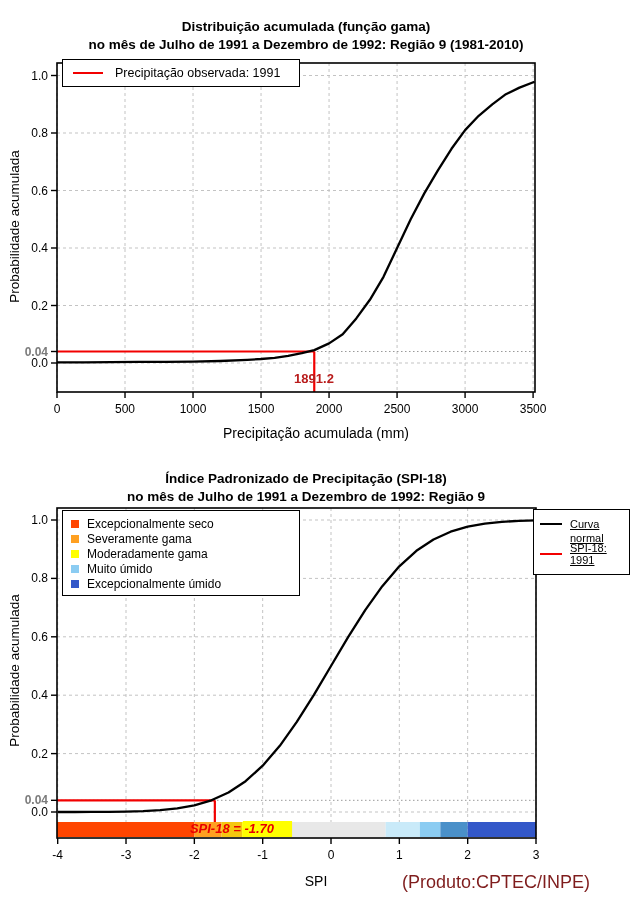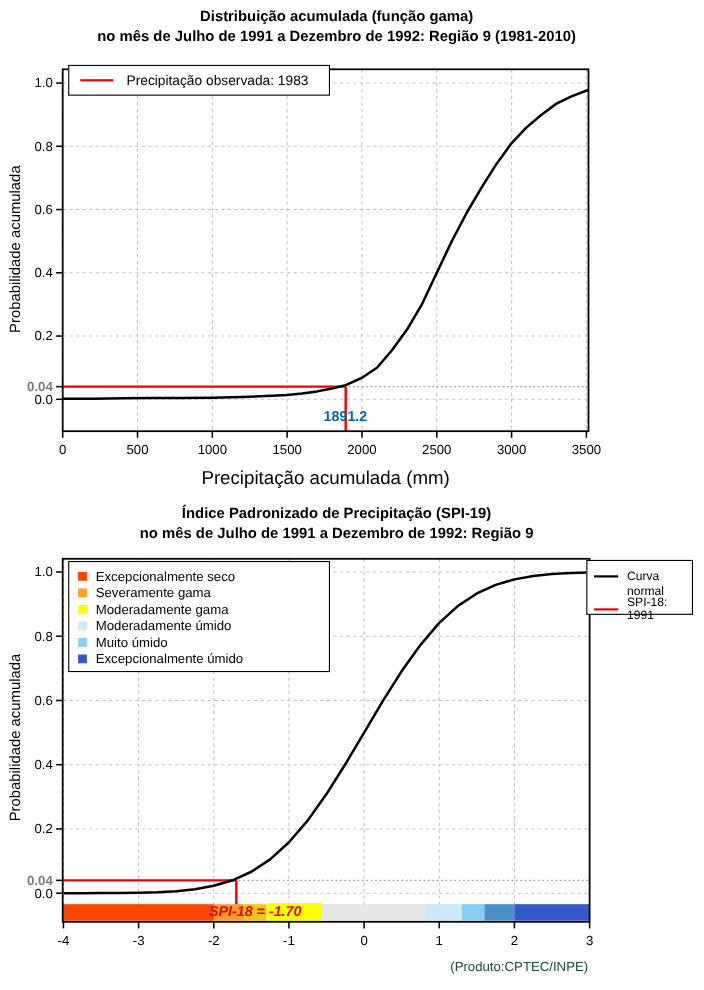--- a/index.html
+++ b/index.html
@@ -1,41 +1,41 @@
 <!DOCTYPE html>
 <html><head>
 <meta charset="utf-8">
 <style>
   html,body{margin:0;padding:0;background:#ffffff;}
   .fig{position:relative;width:640px;height:900px;background:#fff;
        font-family:"Liberation Sans",sans-serif;overflow:hidden;}
   svg{position:absolute;left:0;top:0;}
   .ov{position:absolute;z-index:2;}
-  .ttl{width:612px;left:0;text-align:center;font-weight:bold;font-size:13.5px;color:#000;}
-  .xlab{width:592px;left:0;text-align:center;font-size:17px;color:#000;}
+  .ttl{width:612px;left:0;text-align:center;font-weight:bold;font-size:13.5px;color:#000;margin-top:12px;}
+  .xlab{width:592px;left:0;text-align:center;font-size:14px;color:#000;padding-left:20px;}
   .ylab{width:220px;text-align:center;font-size:13.5px;color:#000;
         transform:rotate(-90deg);transform-origin:center;left:-96px;}
   .lgbox{background:#fff;border:1.4px solid #000;box-sizing:border-box;}
   .lg1{left:62px;top:59px;width:238px;height:28px;display:flex;align-items:center;}
   .lg1 .sample{width:30px;height:0;border-top:2.5px solid #f20000;margin:0 12px 0 10px;}
   .lg1 .lbl{font-size:12.5px;color:#000;}
   .lgcat{left:62px;top:510px;width:238px;padding:5px 6px 4px 8px;}
   .catrow{display:flex;align-items:center;height:15px;}
   .catrow .sw{width:8px;height:8px;margin-right:8px;flex:0 0 auto;}
   .catrow .cl{font-size:12px;color:#000;white-space:nowrap;}
-  .lg2{left:533px;top:509px;width:97px;height:50px;padding:6px 4px 4px 6px;font-size:11px;color:#000;}
+  .lg2{left:533px;top:509px;width:97px;height:66px;padding:6px 4px 4px 6px;font-size:11px;color:#000;text-decoration:underline;}
   .lg2 .row{display:flex;align-items:center;height:15px;}
   .lg2 .ln{width:22px;height:0;border-top:2.2px solid #000;margin-right:8px;flex:0 0 auto;}
   .lg2 .ln.red{border-top-color:#f20000;}
   .lg2 .indent{padding-left:30px;height:15px;line-height:15px;}
   .anno1{left:274px;top:371px;width:80px;text-align:center;
-         font-weight:bold;font-size:13px;color:#0369a1;}
+         font-weight:bold;font-size:13px;color:#b91c1c;}
   .anno2{left:168px;top:821px;width:128px;text-align:center;
          font-weight:bold;font-size:13px;color:#e80000;white-space:nowrap;font-style:italic;}
-  .src{left:402px;top:872px;width:140px;text-align:center;font-size:12px;color:#14532d;}
+  .src{left:402px;top:872px;width:140px;text-align:center;font-size:18px;color:#7f1d1d;}
 </style>
 </head>
 <body>
 
 <div class="fig">
 
   <svg id="plot-canvas" width="640" height="900" viewBox="0 0 640 900">
       <g>
         <g stroke="#c3c3c3" stroke-width="1" stroke-dasharray="3,3">
           <line x1="57" x2="57" y1="63" y2="392"></line>
@@ -163,45 +163,42 @@
         </g>
       </g>
     </svg>
 
   <div class="ov ttl" style="top:7px">Distribuição acumulada (função gama)</div>
   <div class="ov ttl" style="top:25px">no mês de Julho de 1991 a Dezembro de 1992: Região 9 (1981-2010)</div>
   <div class="ov ylab" style="top:219px">Probabilidade acumulada</div>
   <div class="ov xlab" style="top:425px">Precipitação acumulada (mm)</div>
   <div class="ov lgbox lg1">
     <span class="sample"></span>
-    <span class="lbl">Precipitação observada: 1983</span>
+    <span class="lbl">Precipitação observada: 1991</span>
   </div>
   <div class="ov anno1">1891.2</div>
 
-  <div class="ov ttl" style="top:459px">Índice Padronizado de Precipitação (SPI-19)</div>
+  <div class="ov ttl" style="top:459px">Índice Padronizado de Precipitação (SPI-18)</div>
   <div class="ov ttl" style="top:477px">no mês de Julho de 1991 a Dezembro de 1992: Região 9</div>
   <div class="ov ylab" style="top:663px">Probabilidade acumulada</div>
+  <div class="ov xlab" style="top:873px">SPI</div>
   <div class="ov src">(Produto:CPTEC/INPE)</div>
 
   <div class="ov lgbox lgcat" id="cat-legend">
       <div class="catrow">
         <span class="sw" style="background: rgb(255, 69, 0);"></span>
         <span class="cl">Excepcionalmente seco</span>
       </div>
       <div class="catrow">
         <span class="sw" style="background: rgb(255, 160, 33);"></span>
         <span class="cl">Severamente gama</span>
       </div>
       <div class="catrow">
         <span class="sw" style="background: rgb(255, 255, 0);"></span>
         <span class="cl">Moderadamente gama</span>
-      </div>
-      <div class="catrow">
-        <span class="sw" style="background: rgb(201, 234, 249);"></span>
-        <span class="cl">Moderadamente úmido</span>
       </div>
       <div class="catrow">
         <span class="sw" style="background: rgb(139, 204, 242);"></span>
         <span class="cl">Muito úmido</span>
       </div>
       <div class="catrow">
         <span class="sw" style="background: rgb(51, 88, 201);"></span>
         <span class="cl">Excepcionalmente úmido</span>
       </div>
     </div>

